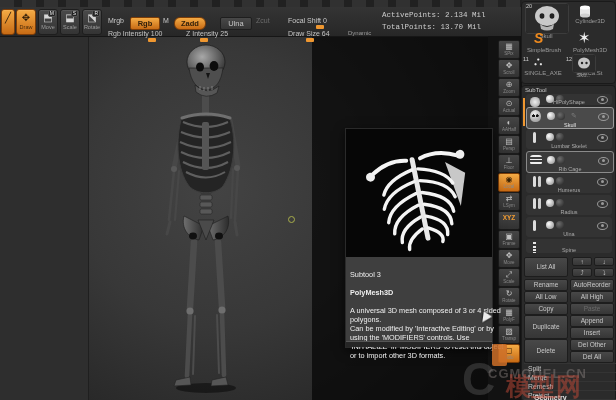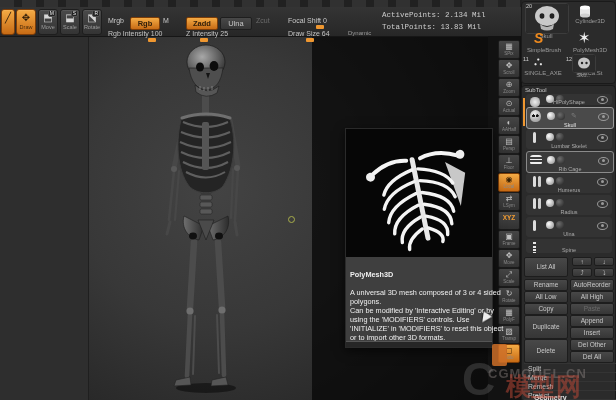--- a/index.html
+++ b/index.html
@@ -223,34 +223,34 @@
         <span class="glyph">⬔</span>
         <span class="blbl">Rotate</span>
       </div>
 
     <div class="toptext" style="left:108px;">Mrgb</div>
     <div class="modebtn orange" style="left:130px;width:28px;">Rgb</div>
     <div class="toptext" style="left:163px;">M</div>
     <div class="slidertext" style="left:108px;">Rgb Intensity 100</div>
     <div class="handle" style="left:148px;top:31px;"></div>
 
-    <div class="modebtn orange" style="left:186px;width:30px;">Zadd</div>
+    <div class="modebtn orange" style="left:174px;width:30px;border-radius:6px;">Zadd</div>
     <div class="modebtn" style="left:220px;width:30px;">Ulna</div>
     <div class="toptext dimtext" style="left:256px;">Zcut</div>
     <div class="slidertext" style="left:186px;">Z Intensity 25</div>
     <div class="handle" style="left:200px;top:31px;"></div>
 
     <div class="toptext" style="left:288px;">Focal Shift 0</div>
     <div class="handle" style="left:316px;top:18px;"></div>
     <div class="slidertext" style="left:288px;">Draw Size 64</div>
     <div class="handle" style="left:306px;top:31px;"></div>
     <div class="slidertext" style="left:348px;font-size:6px;color:#9a9a9a;">Dynamic</div>
 
     <div class="ptstext" style="left:382px;top:4px;">ActivePoints: 2.134 Mil</div>
-    <div class="ptstext" style="left:382px;top:16px;">TotalPoints: 13.83 Mil</div>
+    <div class="ptstext" style="left:382px;top:16px;">TotalPoints: 13.70 Mil</div>
   </div>
 
   <div class="abs" id="rightstrip"></div>
   <div class="rsbtn" style="top:40px;">
       <span class="glyph">▦</span>
       <span class="blbl">SPix</span>
     </div>
   <div class="rsbtn" style="top:59px;">
       <span class="glyph">✥</span>
       <span class="blbl">Scroll</span>
@@ -478,20 +478,21 @@
           <path d="M76,40 Q102,46 108,60" stroke-width="3.4"></path>
           <path d="M76,52 Q104,58 108,74" stroke-width="3.4"></path>
           <path d="M76,64 Q104,72 104,88" stroke-width="3.4"></path>
           <path d="M76,76 Q102,84 100,100" stroke-width="3.4"></path>
           <path d="M76,88 Q98,96 94,110" stroke-width="3.4"></path>
           <path d="M76,100 Q92,108 88,116" stroke-width="3.4"></path>
         </g>
       </svg>
     </div>
     <div id="tooltip-text">
+      <div>Subtool 3</div>
       <div style="font-weight:bold;">PolyMesh3D</div>
       <div>A universal 3D mesh composed of 3 or 4 sided polygons.
 Can be modified by 'Interactive Editing' or by using the 'MODIFIERS' controls. Use 'INITIALIZE' in 'MODIFIERS' to reset this object or to import other 3D formats.</div>
     </div>
     <div id="tooltip-footer"></div>
   </div>
 
   <div class="abs" id="mouse"></div>
 
   <div class="abs wm" id="wm-sq"></div>

